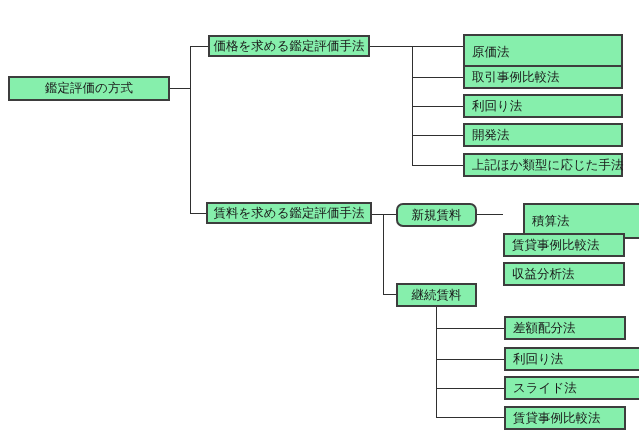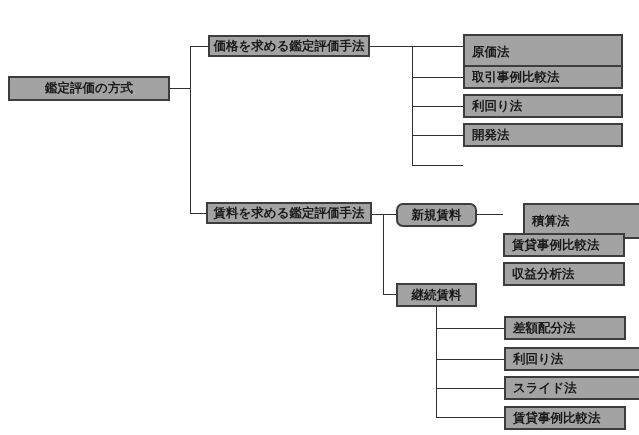--- a/index.html
+++ b/index.html
@@ -11,25 +11,25 @@
     position: relative;
     width: 639px;
     height: 435px;
     background: #ffffff;
     font-family: "DejaVu Sans", "Liberation Sans", sans-serif;
     overflow: hidden;
   }
   .node {
     position: absolute;
     box-sizing: border-box;
-    background: #a3a3a3;
+    background: #86efac;
     border: 2px solid #3d3d3d;
     color: #1a1a1a;
     font-size: 12.5px;
-    font-weight: bold;
+    font-weight: normal;
     display: flex;
     align-items: center;
     white-space: nowrap;
     line-height: 1;
   }
   .node.center { justify-content: center; }
   .node.left   { padding-left: 7px; }
   .line {
     position: absolute;
     background: #2f2f2f;
@@ -53,20 +53,21 @@
   <div class="line" style="left:412px; top:46px; width:1px; height:120px;"></div>
   <div class="line" style="left:412px; top:77px; width:51px; height:1px;"></div>
   <div class="line" style="left:412px; top:106px; width:51px; height:1px;"></div>
   <div class="line" style="left:412px; top:135px; width:51px; height:1px;"></div>
   <div class="line" style="left:412px; top:165px; width:51px; height:1px;"></div>
 
   <div class="node left" style="left:463px; top:34px; width:160px; height:36px;">原価法</div>
   <div class="node left" style="left:463px; top:65px; width:160px; height:24px;">取引事例比較法</div>
   <div class="node left" style="left:463px; top:94px; width:160px; height:24px;">利回り法</div>
   <div class="node left" style="left:463px; top:123px; width:160px; height:24px;">開発法</div>
+  <div class="node left" style="left:463px; top:153px; width:160px; height:24px;">上記ほか類型に応じた手法</div>
 
   <div class="node center" style="left:206px; top:202px; width:166px; height:22px;">賃料を求める鑑定評価手法</div>
 
   <div class="line" style="left:372px; top:214px; width:24px; height:1px;"></div>
   <div class="line" style="left:383px; top:214px; width:1px; height:81px;"></div>
   <div class="line" style="left:383px; top:294px; width:13px; height:1px;"></div>
 
   <div class="node center" style="left:396px; top:203px; width:81px; height:24px;border-radius:7px;">新規賃料</div>
 
   <div class="line" style="left:477px; top:214px; width:26px; height:1px;"></div>

